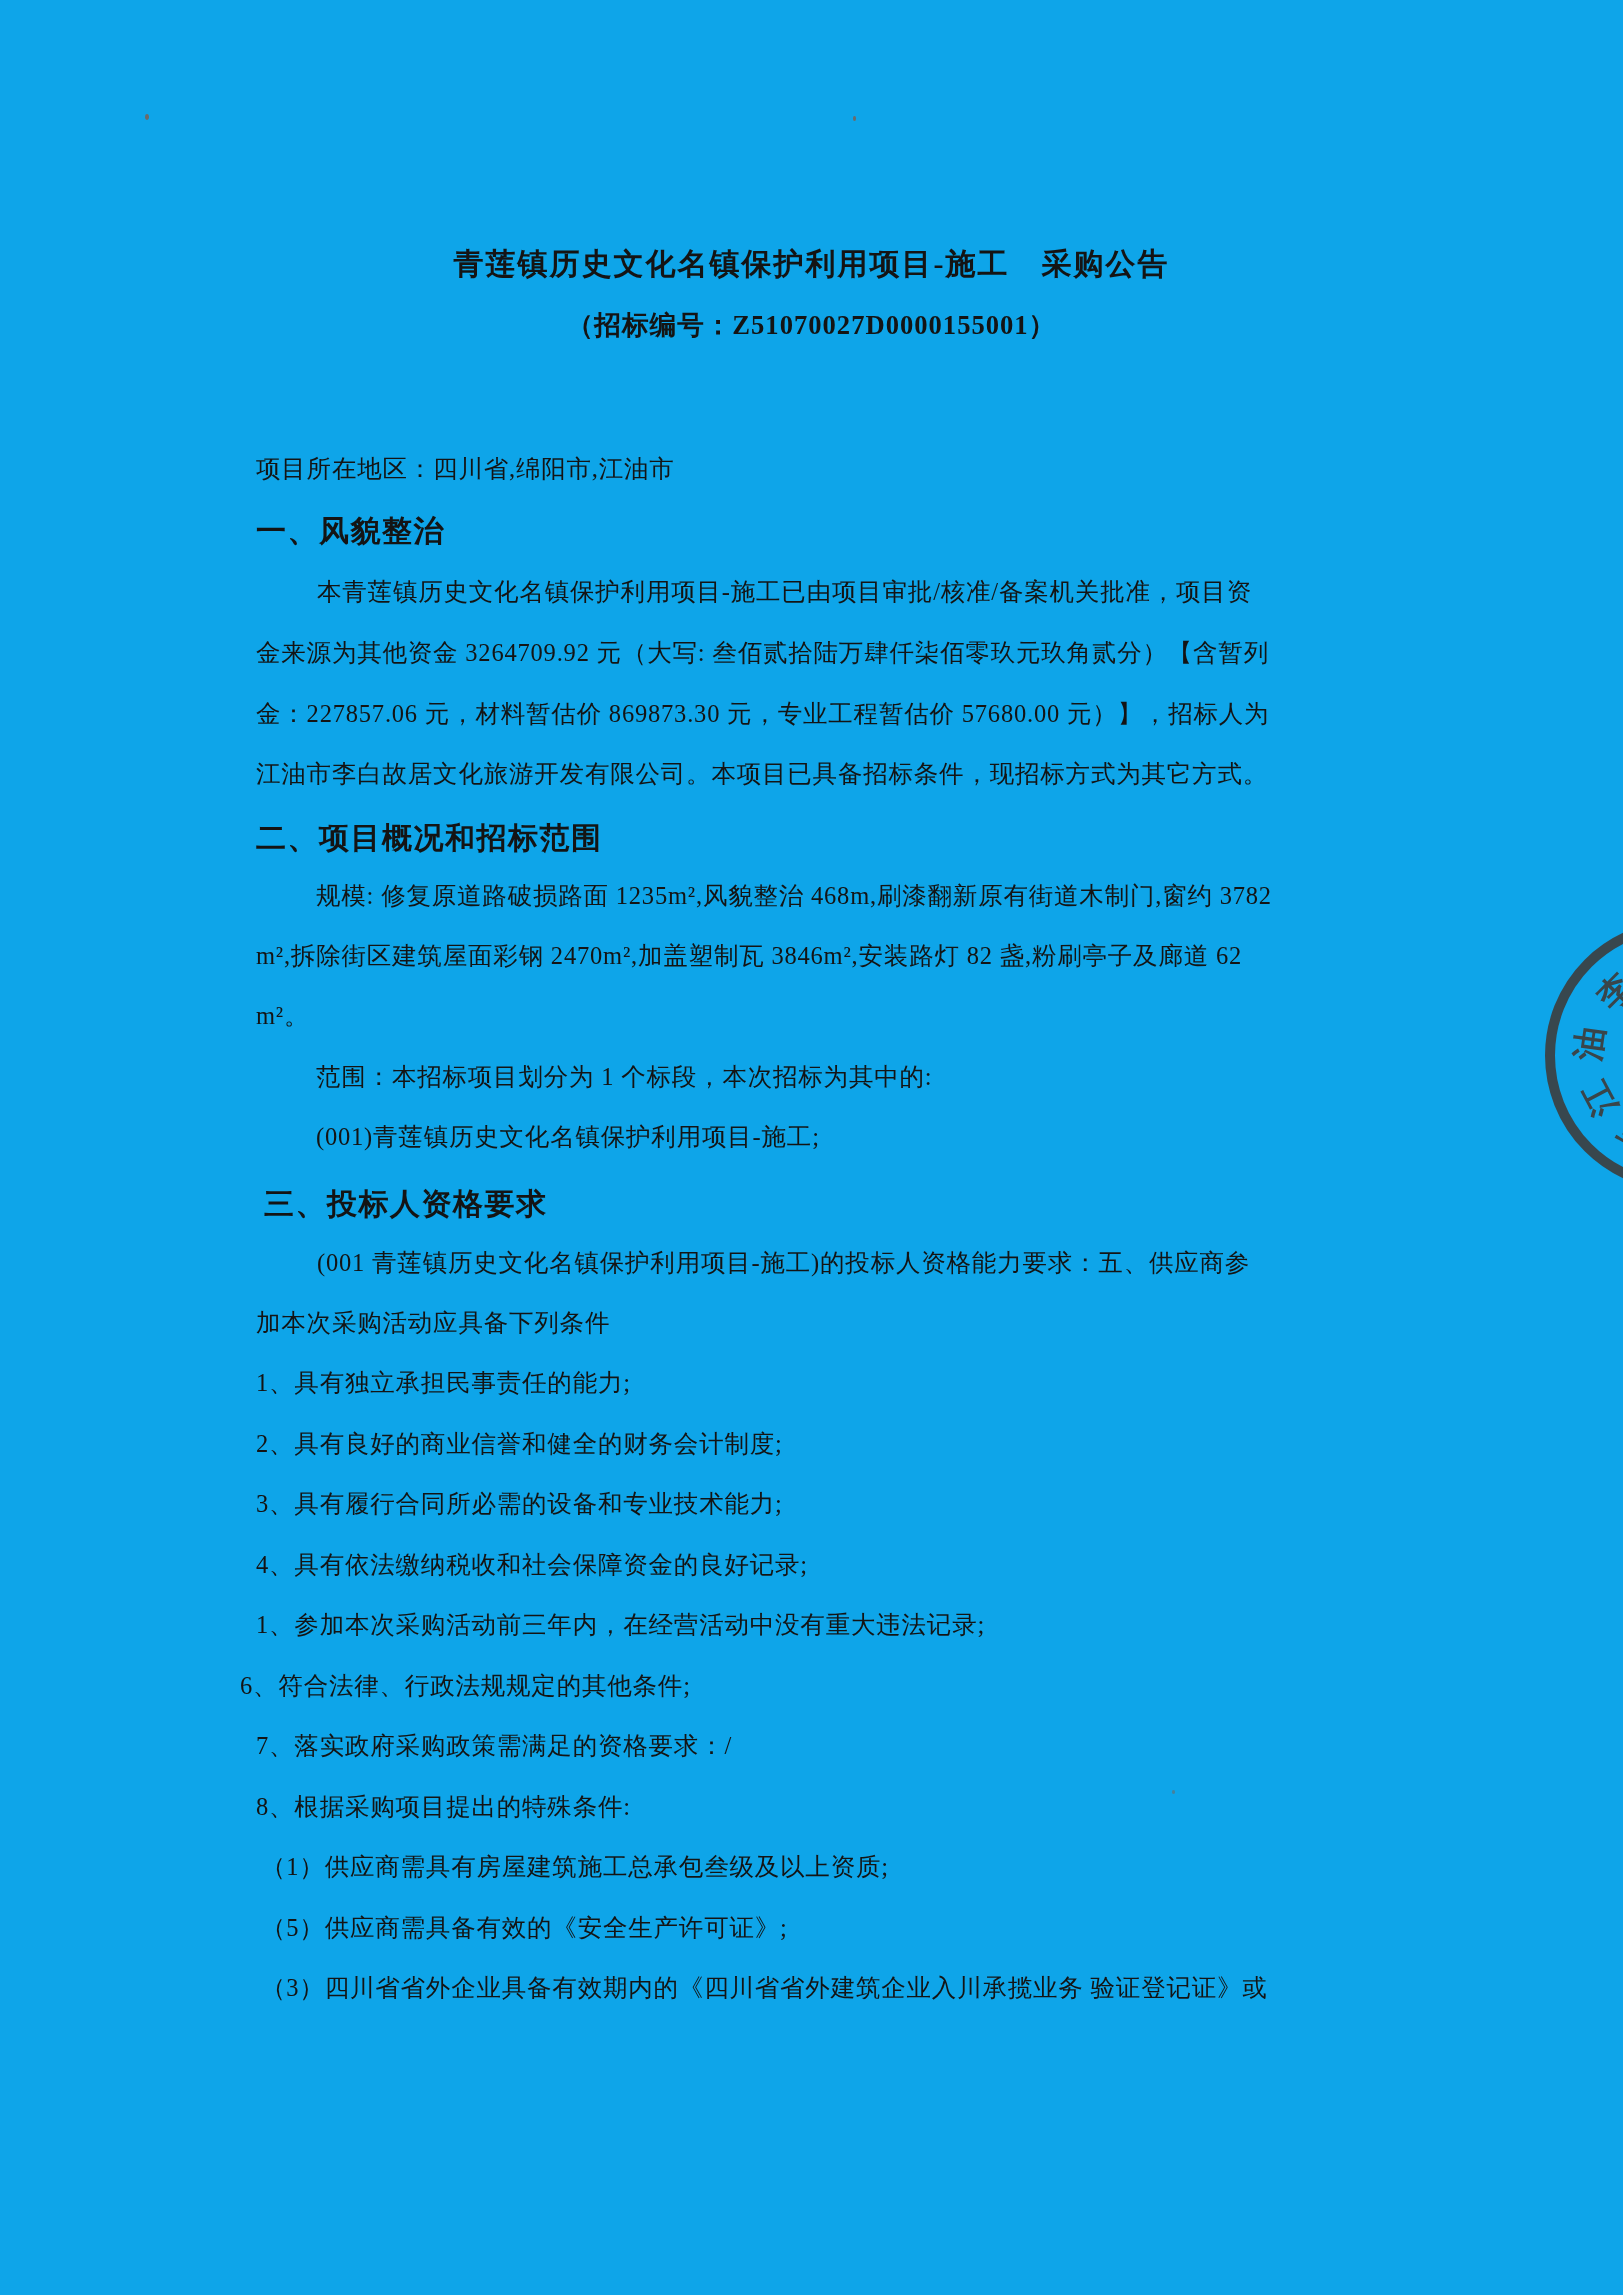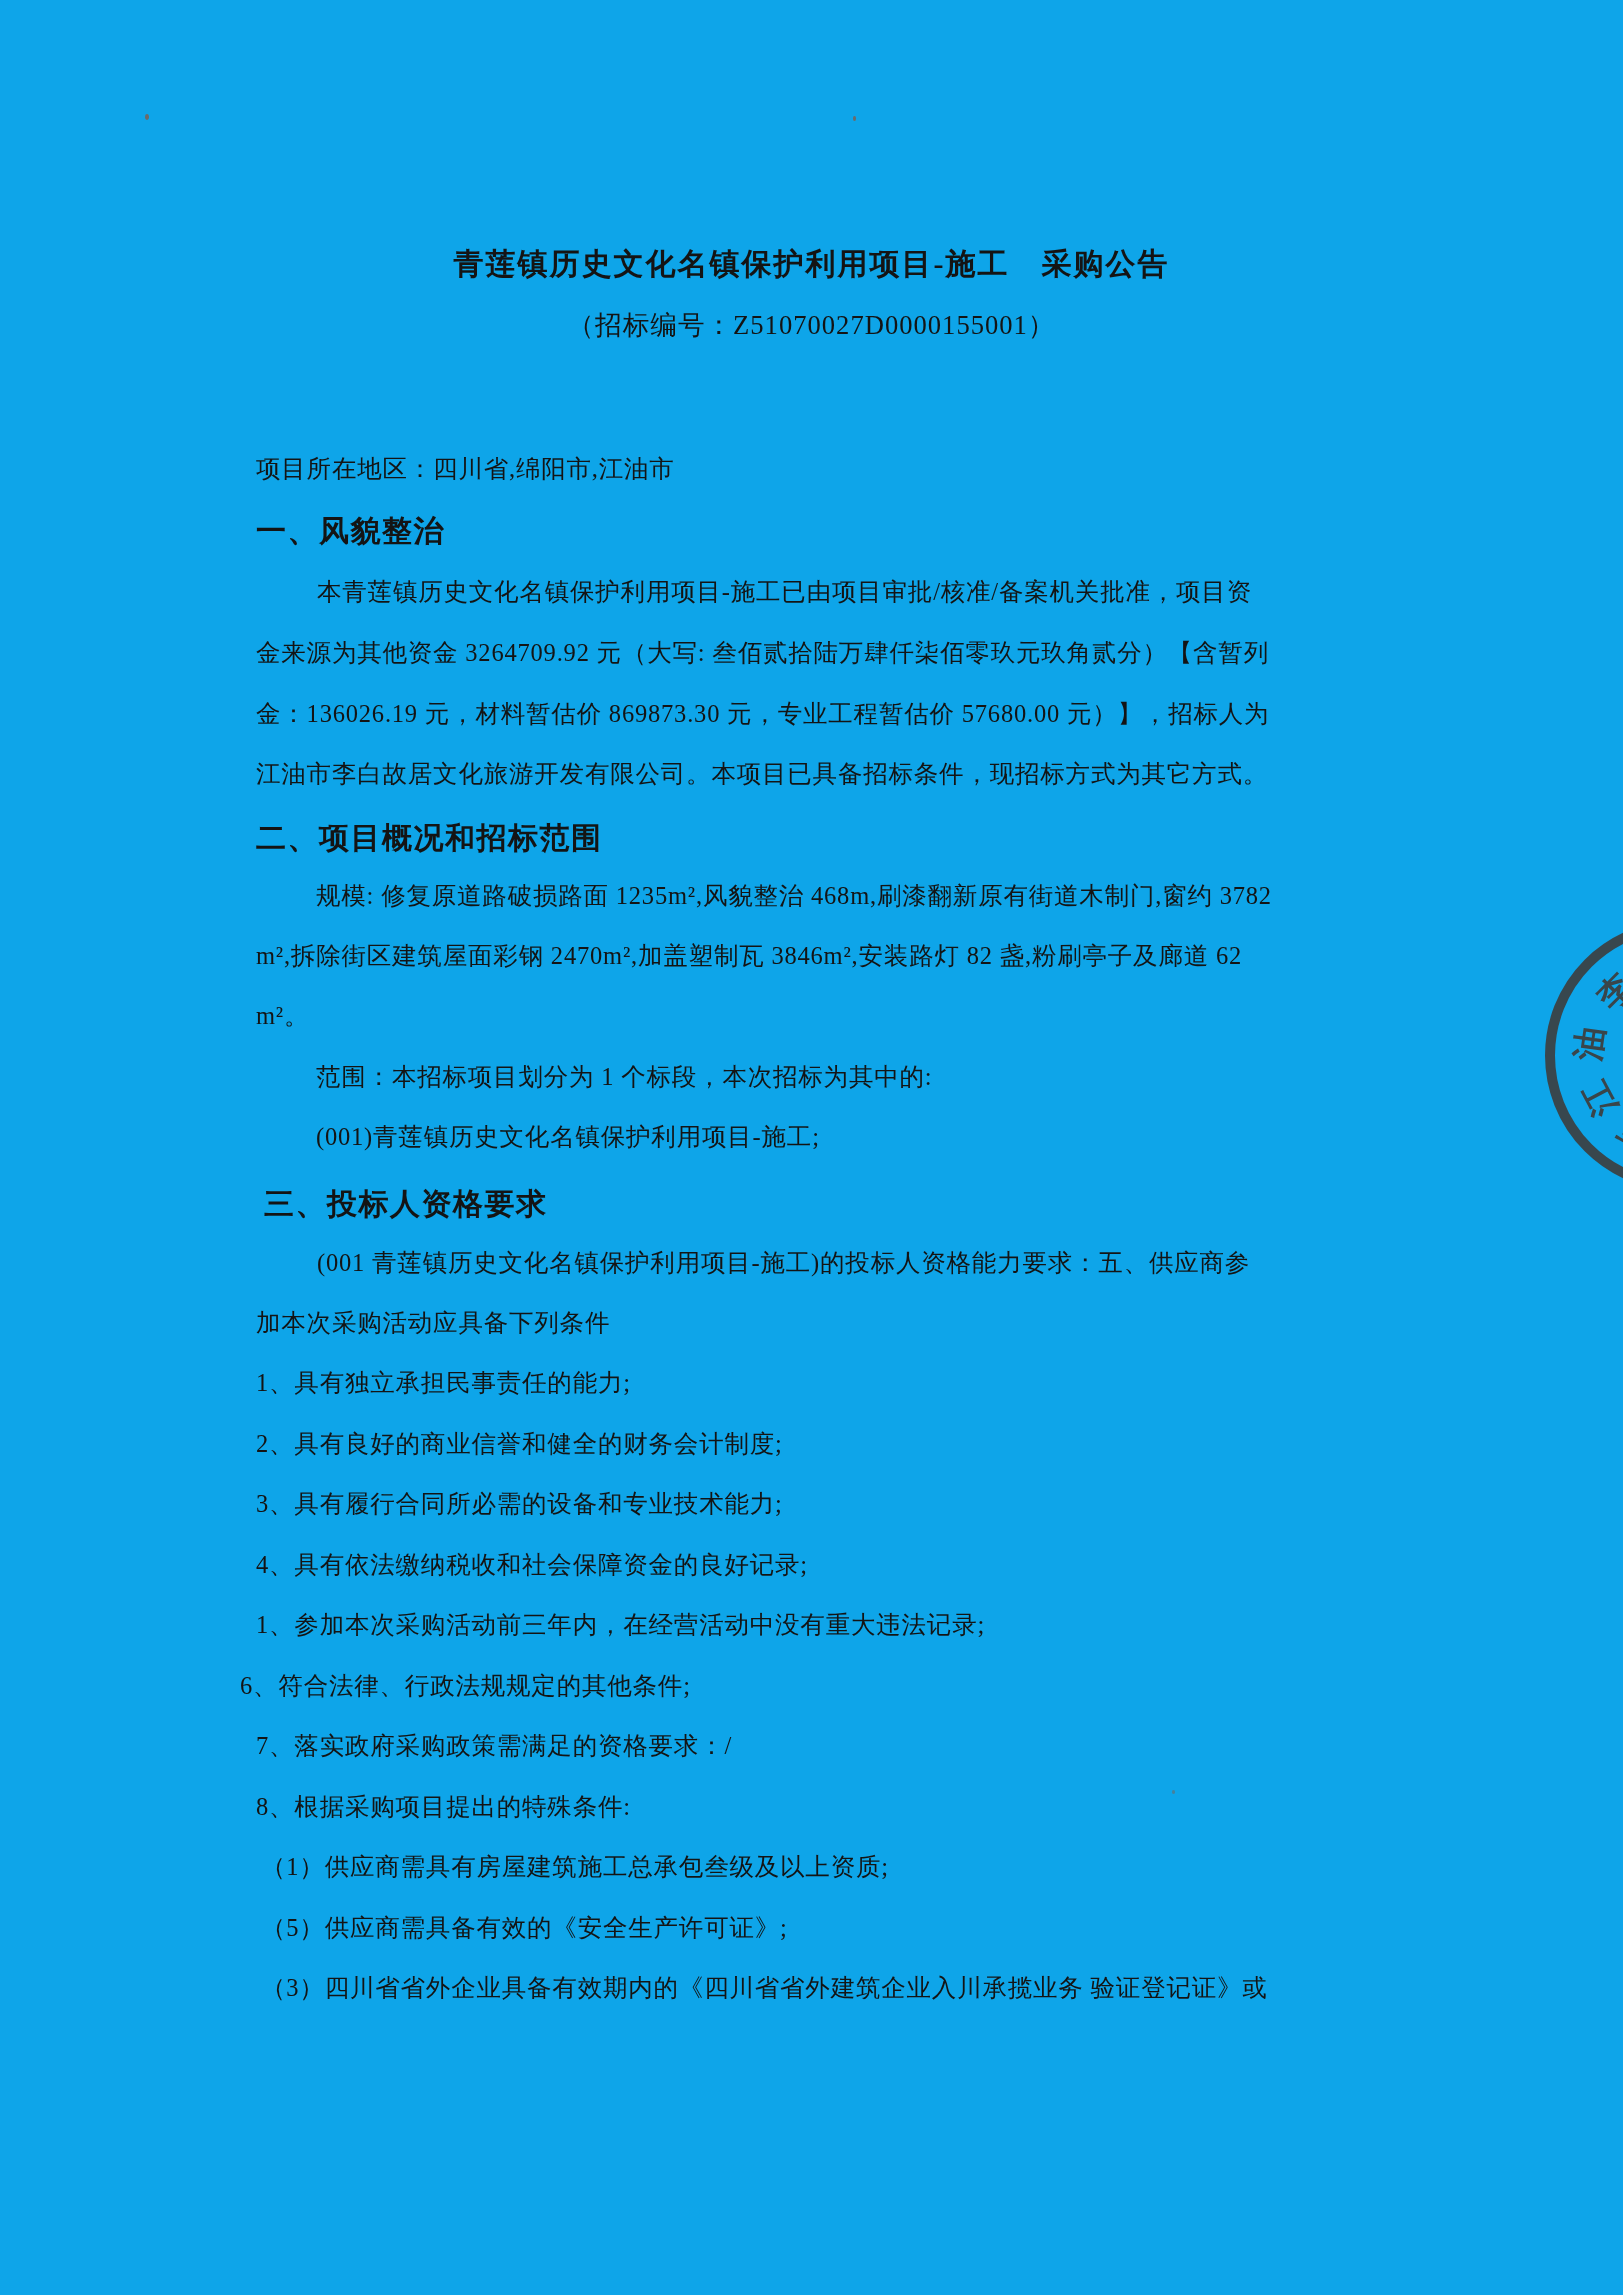--- a/index.html
+++ b/index.html
@@ -26,21 +26,21 @@
     font-size:30px;
     font-weight:bold;
     letter-spacing:2px;
     white-space:pre;
   }
   .doc-subtitle {
     position:absolute;
     left:0; width:100%;
     text-align:center;
     font-size:26.6px;
-    font-weight:normal;
+    font-weight:bold;
     letter-spacing:1px;
     white-space:pre;
   }
   .heading {
     position:absolute;
     font-size:30px;
     font-weight:bold;
     letter-spacing:1.5px;
     white-space:pre;
     margin:0;
@@ -73,21 +73,21 @@
 <div class="page">
 
   <div class="doc-title" style="top:244px">青莲镇历史文化名镇保护利用项目-施工　采购公告</div>
   <div class="doc-subtitle" style="top:307px">（招标编号：Z51070027D0000155001）</div>
 
   <div class="line" style="left:256px; top:454px">项目所在地区：四川省,绵阳市,江油市</div>
 
   <div class="heading" style="left:256px; top:511px">一、风貌整治</div>
   <div class="line" style="left:317px; top:577px">本青莲镇历史文化名镇保护利用项目-施工已由项目审批/核准/备案机关批准，项目资</div>
   <div class="line" style="left:256px; top:638px">金来源为其他资金 3264709.92 元（大写: 叁佰贰拾陆万肆仟柒佰零玖元玖角贰分）【含暂列</div>
-  <div class="line" style="left:256px; top:699px">金：136026.19 元，材料暂估价 869873.30 元，专业工程暂估价 57680.00 元）】，招标人为</div>
+  <div class="line" style="left:256px; top:699px">金：227857.06 元，材料暂估价 869873.30 元，专业工程暂估价 57680.00 元）】，招标人为</div>
   <div class="line" style="left:256px; top:759px">江油市李白故居文化旅游开发有限公司。本项目已具备招标条件，现招标方式为其它方式。</div>
 
   <div class="heading" style="left:256px; top:818px">二、项目概况和招标范围</div>
   <div class="line" style="left:316px; top:881px">规模: 修复原道路破损路面 1235m²,风貌整治 468m,刷漆翻新原有街道木制门,窗约 3782</div>
   <div class="line" style="left:256px; top:941px">m²,拆除街区建筑屋面彩钢 2470m²,加盖塑制瓦 3846m²,安装路灯 82 盏,粉刷亭子及廊道 62</div>
   <div class="line" style="left:256px; top:1001px">m²。</div>
   <div class="line" style="left:316px; top:1062px">范围：本招标项目划分为 1 个标段，本次招标为其中的:</div>
   <div class="line" style="left:316px; top:1122px">(001)青莲镇历史文化名镇保护利用项目-施工;</div>
 
   <div class="heading" style="left:264px; top:1184px">三、投标人资格要求</div>

